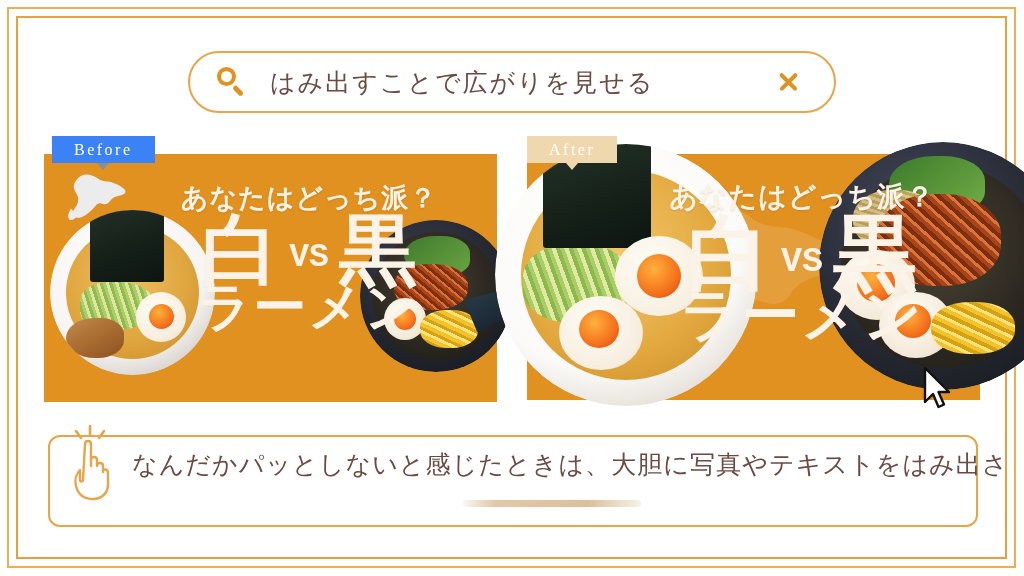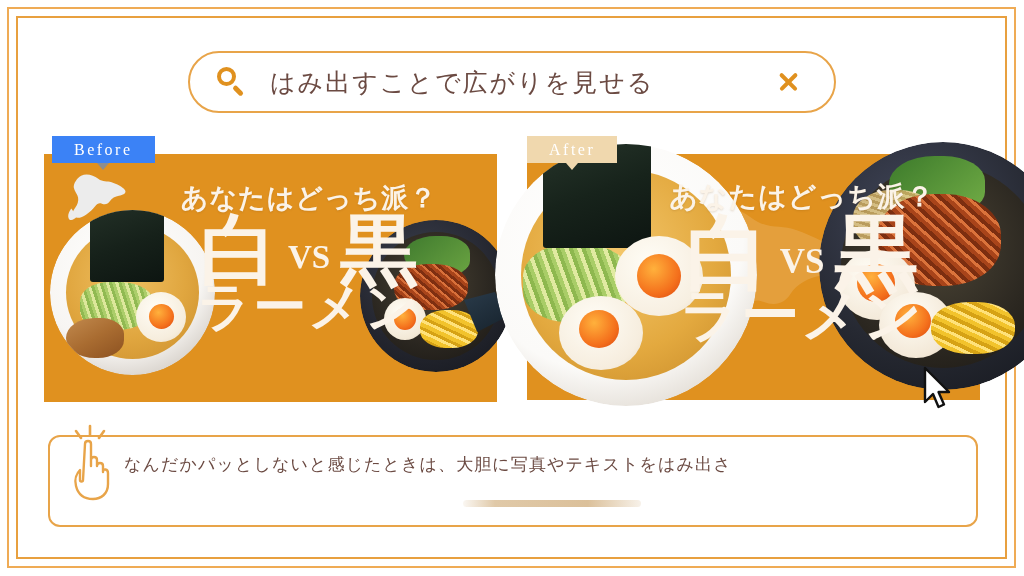--- a/index.html
+++ b/index.html
@@ -83,21 +83,21 @@
   }
   #card-before .hl-q{font-size:27px;}
   #card-after  .hl-q{font-size:28px;}
   .hl-vs{display:flex;align-items:flex-end;justify-content:center;margin-top:-4px;}
   .hl-kanji{
     font-family:"Liberation Serif","DejaVu Serif",serif;font-weight:bold;line-height:1;
   }
   #card-before .hl-kanji{font-size:78px;}
   #card-after  .hl-kanji{font-size:84px;}
   .hl-vstext{
-    font-family:Liberation Serif, serif;font-weight:bold;
+    font-family:Liberation Mono, monospace;font-weight:bold;
     padding:0 10px 14px 10px;
   }
   #card-before .hl-vstext{font-size:33px;}
   #card-after  .hl-vstext{font-size:35px;}
   .hl-ramen{
     font-weight:bold;line-height:1;margin-top:-10px;letter-spacing:2px;
   }
   #card-before .hl-ramen{font-size:53px;}
   #card-after  .hl-ramen{font-size:58px;}
 
@@ -113,22 +113,22 @@
   
   .cursor{position:absolute;left:922px;top:366px;width:34px;height:44px;z-index:20;}
 
   
   .tipbox{
     position:absolute;left:48px;top:435px;width:930px;height:92px;
     border:2px solid #e8a449;border-radius:12px;box-sizing:border-box;background:#fff;
   }
   .tip-hand{position:absolute;left:60px;top:424px;width:62px;height:80px;z-index:7;}
   .tip-text{
-    position:absolute;left:124px;top:448px;width:800px;
-    font-size:17px;line-height:33px;color:#6b4a42;letter-spacing:1.1px;
+    position:absolute;left:132px;top:448px;width:800px;
+    font-size:25px;line-height:33px;color:#6b4a42;letter-spacing:1.1px;
   }
   .tip-line{position:relative;display:block;white-space:nowrap;}
   .marker{
     position:absolute;left:463px;top:500px;width:178px;height:7px;z-index:-0;
     background:linear-gradient(90deg,rgba(224,201,168,.15) 0%,#e0c9a8 18%,#dbc09a 70%,rgba(224,201,168,.25) 100%);
     border-radius:4px;
   }
 </style>
 </head>
 <body>

